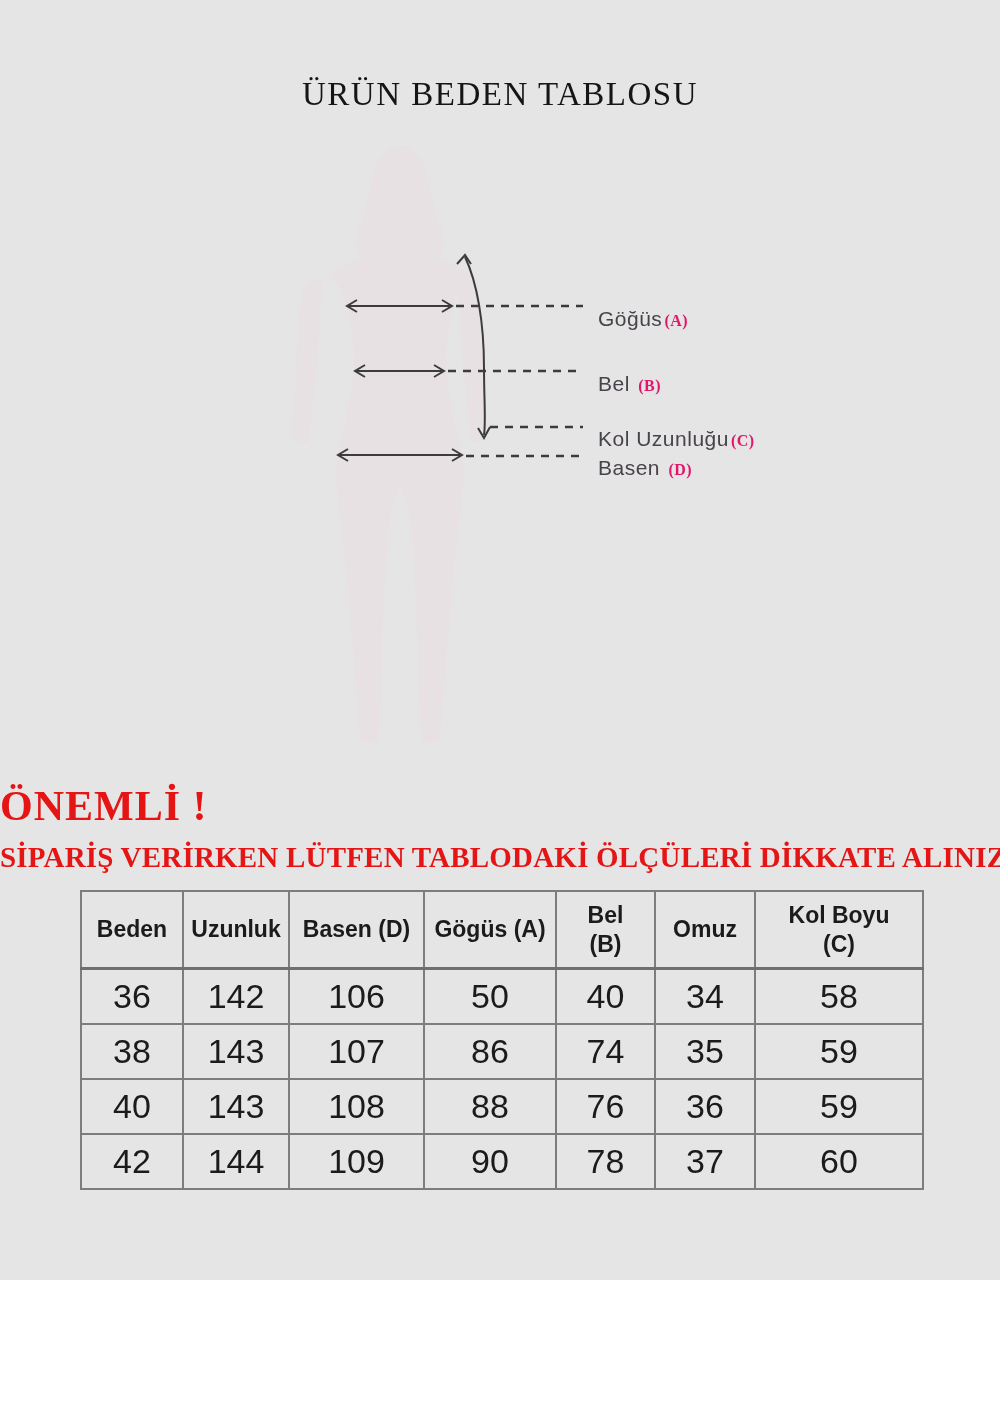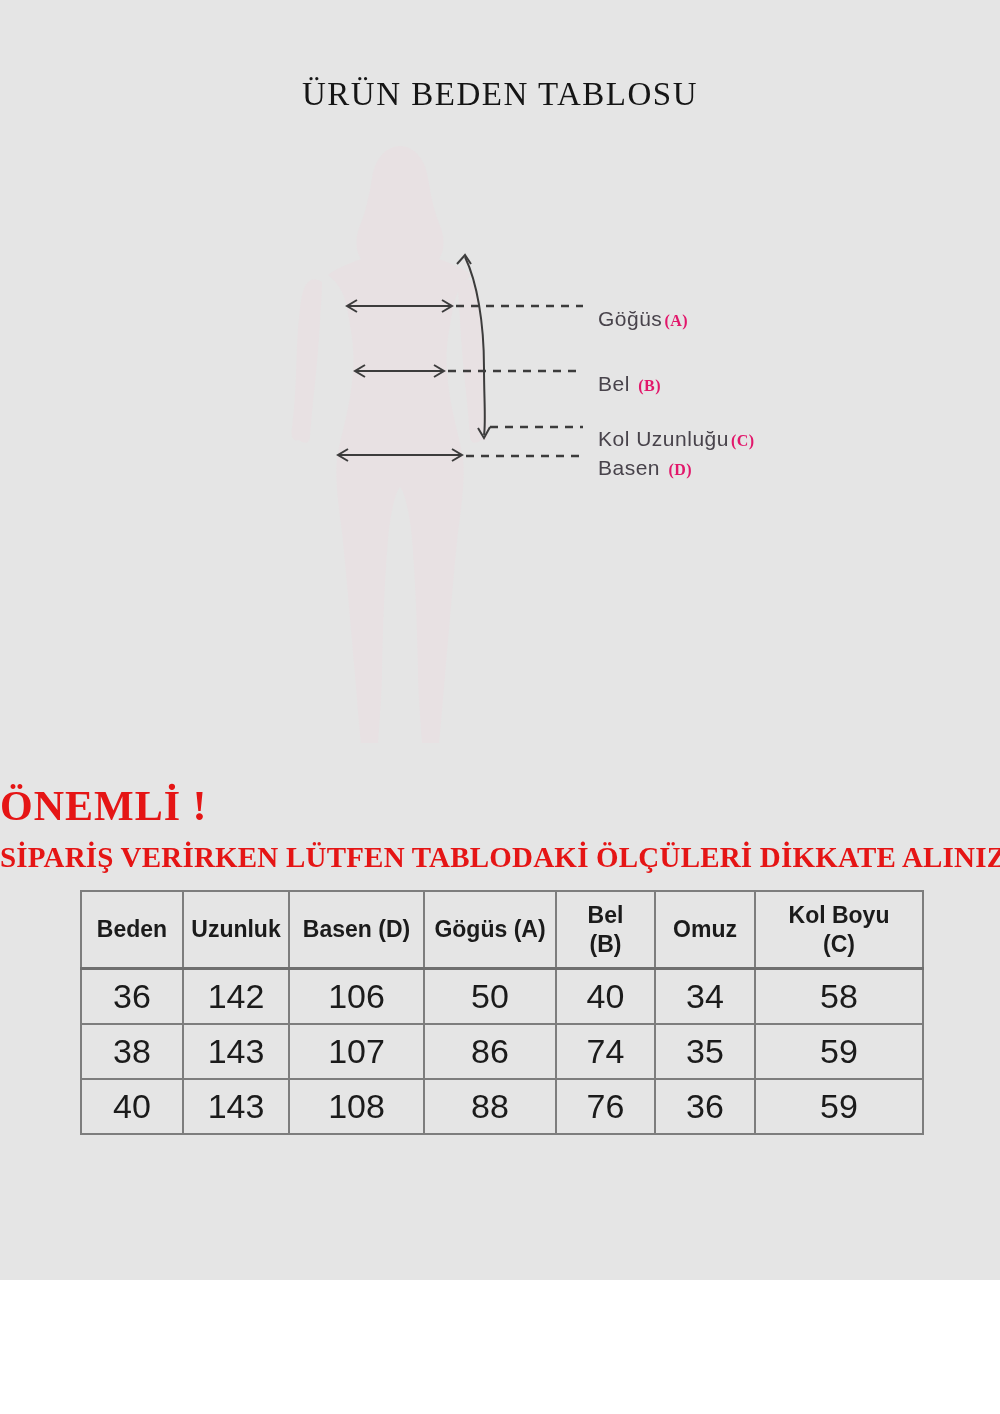--- a/index.html
+++ b/index.html
@@ -237,16 +237,25 @@
       </tr>
       <tr>
         <td>40</td>
         <td>143</td>
         <td>108</td>
         <td>88</td>
         <td>76</td>
         <td>36</td>
         <td>59</td>
       </tr>
+      <tr>
+        <td>42</td>
+        <td>144</td>
+        <td>109</td>
+        <td>90</td>
+        <td>78</td>
+        <td>37</td>
+        <td>60</td>
+      </tr>
     </tbody>
   </table>
 
 </div>
 
 </body></html>

